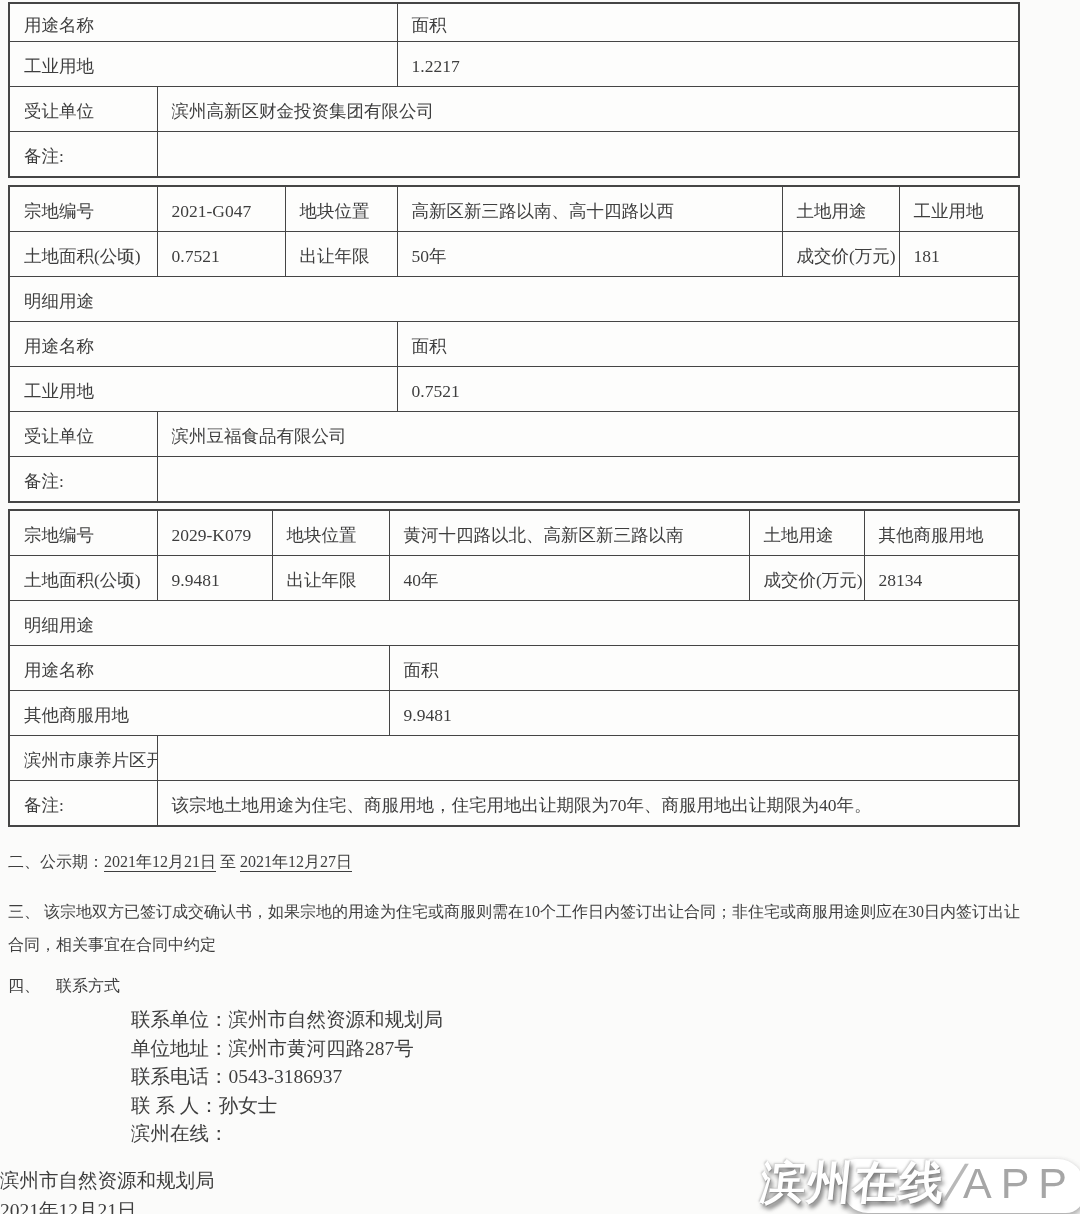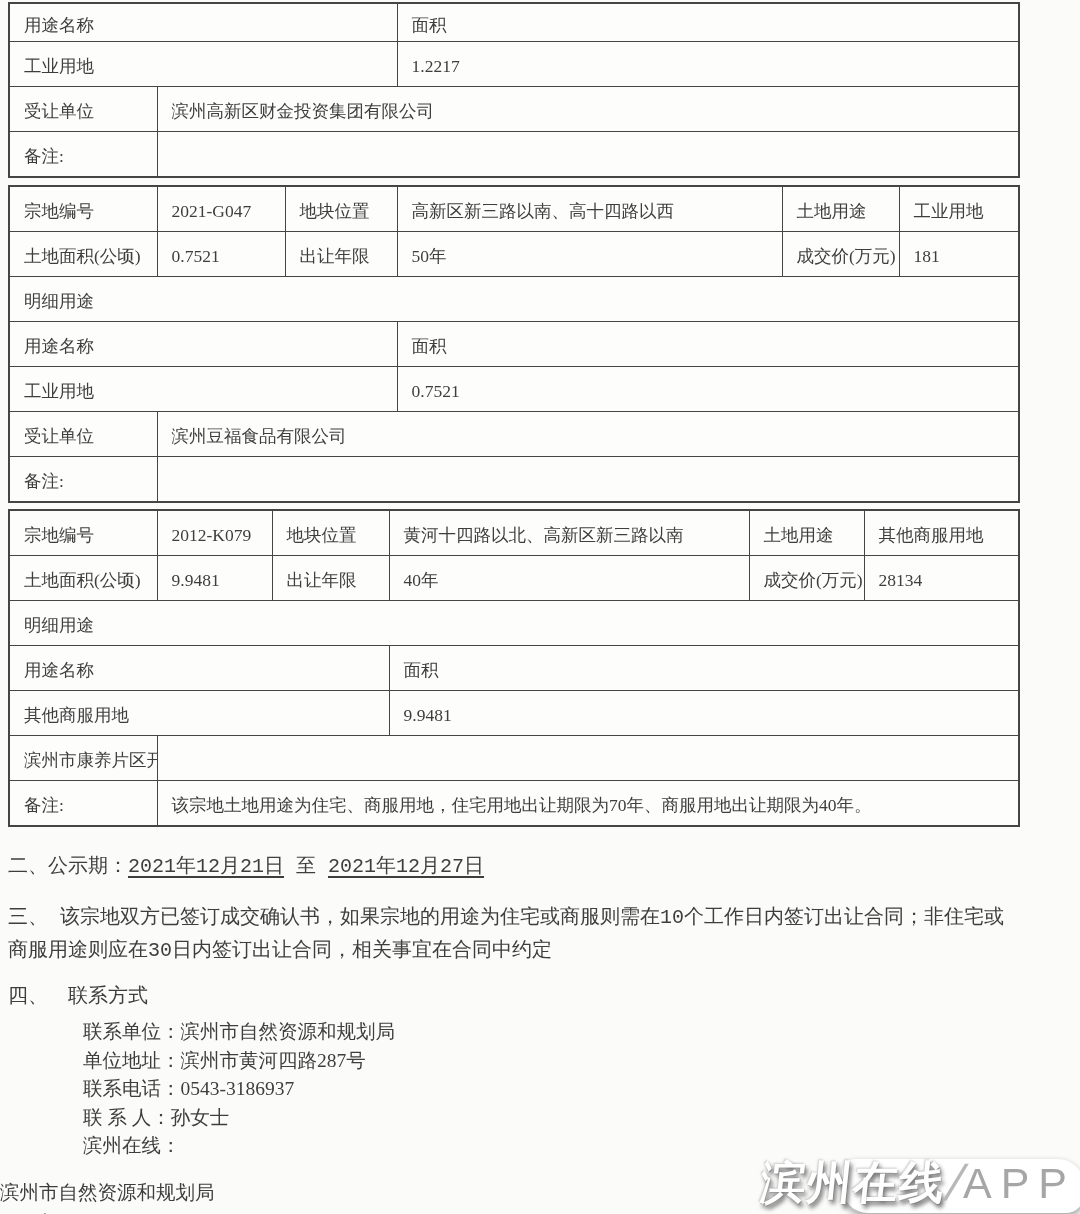--- a/index.html
+++ b/index.html
@@ -29,27 +29,27 @@
     vertical-align:middle;
     white-space:nowrap;
     overflow:hidden;
   }
   table.t1 { margin-top:2px; }
   table.t1 tr.h36 td { height:33px; }
   table.t2 { margin-top:7px; }
   table.t3 { margin-top:6px; }
   td.remark-indent { padding-left:46px; }
 
-  .para { margin:0 0 0 8px; font-size:20px;font-family:Liberation Mono, monospace; }
+  .para { margin:0 0 0 8px; font-size:16px; }
   .p2 { margin-top:25px; }
   .ul { text-decoration:underline; text-underline-offset:4px; }
   .p3 { margin-top:22px; line-height:33px; width:1014px; }
   .p4 { margin-top:15px; }
   .contact { margin:9px 0 0 83px; font-size:19.5px; line-height:28.5px; }
-  .contact-line { min-height:28.5px; }
+  .contact-line { min-height:28.5px;margin-left:48px; }
 
   .signature {
     margin-top:17px;
     text-align:left;
     padding-right:60px;
     font-size:19.5px;
     line-height:30px;
   }
   .sig-date { padding-right:8px; }
 
@@ -181,21 +181,21 @@
         <col style="width:148px">
         <col style="width:115px">
         <col style="width:117px">
         <col style="width:360px">
         <col style="width:115px">
         <col style="width:155px">
       </colgroup>
     <tbody>
         <tr>
       <td>宗地编号</td>
-      <td>2012-K079</td>
+      <td>2029-K079</td>
       <td>地块位置</td>
       <td>黄河十四路以北、高新区新三路以南</td>
       <td>土地用途</td>
       <td>其他商服用地</td>
     </tr>
     <tr>
       <td>土地面积(公顷)</td>
       <td>9.9481</td>
       <td>出让年限</td>
       <td>40年</td>

